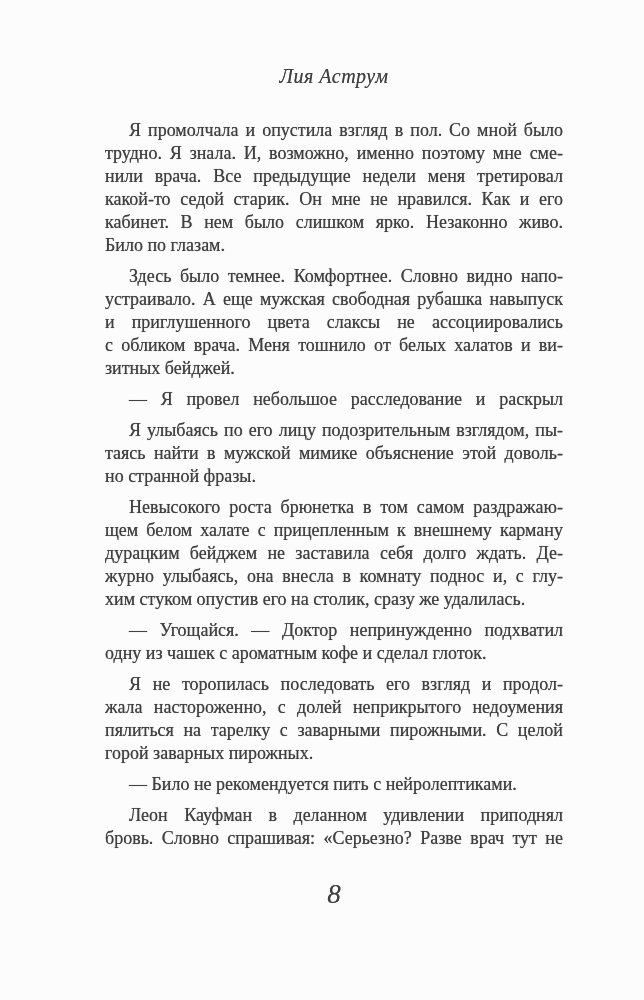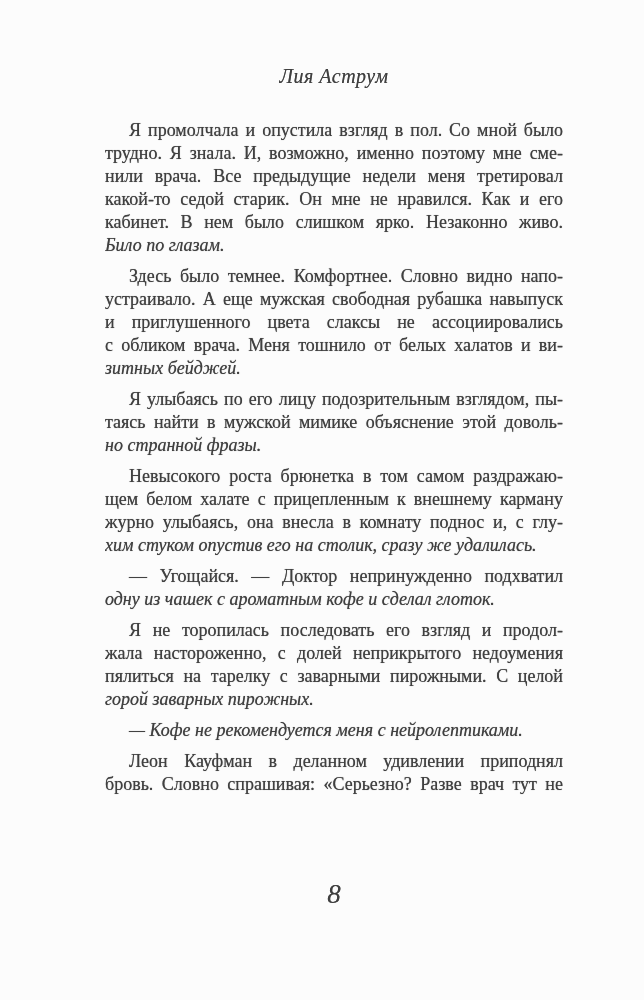--- a/index.html
+++ b/index.html
@@ -52,21 +52,20 @@
     text-align-last: justify;
     text-justify: inter-word;
     overflow: hidden;
   }
   .line.first {
     padding-left: 24px;
   }
   .line.unjust {
     text-align: center;
     text-align-last: left;
-    font-style: italic;
   }
   .page-number {
     position: absolute;
     top: 878px;
     left: 97px;
     width: 474px;
     text-align: center;
     font-style: italic;
     font-size: 27px;
     line-height: 32px;
@@ -89,44 +88,46 @@
         <div class="line unjust">Било по глазам.</div>
       </div>
       <div class="paragraph">
         <div class="line first">Здесь было темнее. Комфортнее. Словно видно напо-</div>
         <div class="line">устраивало. А еще мужская свободная рубашка навыпуск</div>
         <div class="line">и приглушенного цвета слаксы не ассоциировались</div>
         <div class="line">с обликом врача. Меня тошнило от белых халатов и ви-</div>
         <div class="line unjust">зитных бейджей.</div>
       </div>
       <div class="paragraph">
+        <div class="line first">— Я провел небольшое расследование и раскрыл</div>
       </div>
       <div class="paragraph">
         <div class="line first">Я улыбаясь по его лицу подозрительным взглядом, пы-</div>
         <div class="line">таясь найти в мужской мимике объяснение этой доволь-</div>
         <div class="line unjust">но странной фразы.</div>
       </div>
       <div class="paragraph">
         <div class="line first">Невысокого роста брюнетка в том самом раздражаю-</div>
         <div class="line">щем белом халате с прицепленным к внешнему карману</div>
+        <div class="line">дурацким бейджем не заставила себя долго ждать. Де-</div>
         <div class="line">журно улыбаясь, она внесла в комнату поднос и, с глу-</div>
         <div class="line unjust">хим стуком опустив его на столик, сразу же удалилась.</div>
       </div>
       <div class="paragraph">
         <div class="line first">— Угощайся. — Доктор непринужденно подхватил</div>
         <div class="line unjust">одну из чашек с ароматным кофе и сделал глоток.</div>
       </div>
       <div class="paragraph">
         <div class="line first">Я не торопилась последовать его взгляд и продол-</div>
         <div class="line">жала настороженно, с долей неприкрытого недоумения</div>
         <div class="line">пялиться на тарелку с заварными пирожными. С целой</div>
         <div class="line unjust">горой заварных пирожных.</div>
       </div>
       <div class="paragraph">
-        <div class="line first unjust">— Кофе не рекомендуется меня с нейролептиками.</div>
+        <div class="line first unjust">— Било не рекомендуется пить с нейролептиками.</div>
       </div>
       <div class="paragraph">
         <div class="line first">Леон Кауфман в деланном удивлении приподнял</div>
         <div class="line">бровь. Словно спрашивая: «Серьезно? Разве врач тут не</div>
       </div>
     </div>
 
   <div class="page-number">8</div>
 </div>
 

